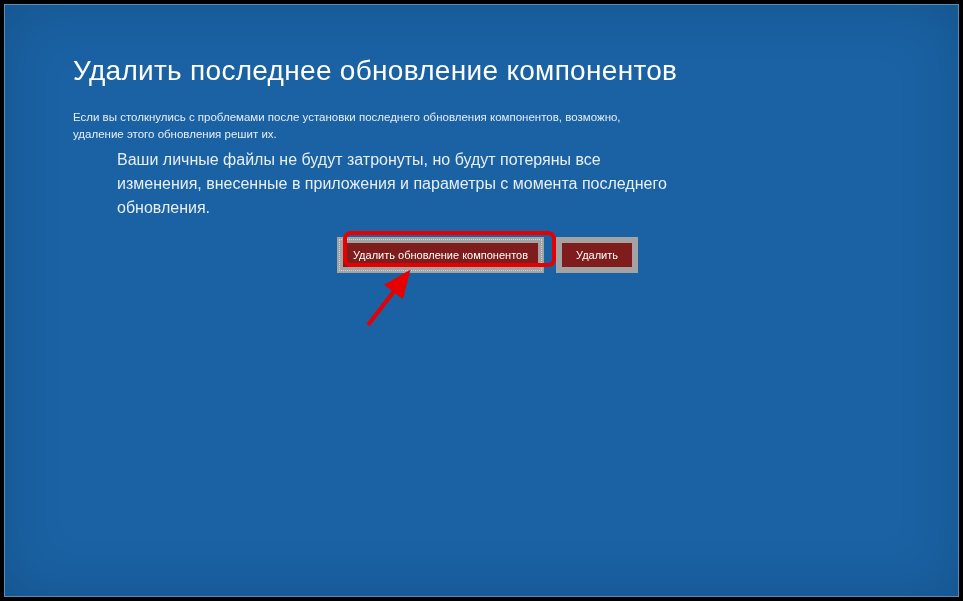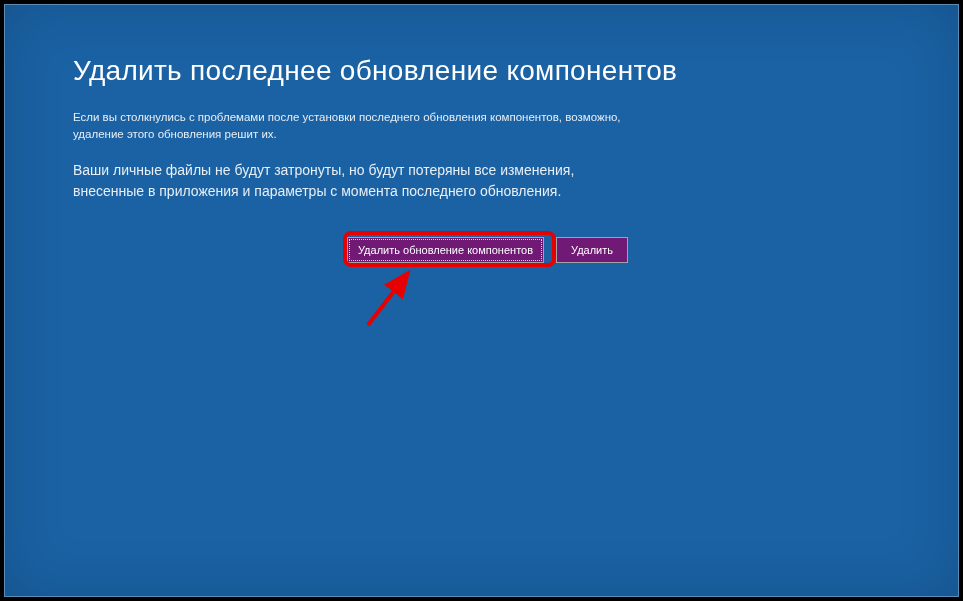--- a/index.html
+++ b/index.html
@@ -36,41 +36,42 @@
       font-size: 28px;
       font-weight: 300;
       letter-spacing: 0.3px;
       margin-bottom: 22px;
     }
     .desc {
       color: #e8eef5;
       font-size: 11.5px;
       line-height: 1.5;
       max-width: 560px;
-      margin-bottom: 16px;
+      margin-bottom: 4px;
     }
     .desc2 {
       color: #e8eef5;
-      font-size: 14px;
+      font-size: 16px;
       line-height: 1.5;
       max-width: 560px;
+      margin-left: 44px;
     }
     .button-row {
       position: absolute;
       top: 182px;
       left: 0;
       right: 0;
       display: flex;
       justify-content: center;
       gap: 12px;
       align-items: center;
     }
     .btn {
-      background: #701a75;
-      border: 1px solid #a3a3a3;
+      background: #7f1d1d;
+      border: 6px solid #a3a3a3;
       color: #fff;
       font-size: 11px;
       padding: 6px 14px;
       cursor: pointer;
       font-family: inherit;
       min-width: 60px;
       text-align: center;
     }
     .btn-primary {
       padding: 6px 10px;

